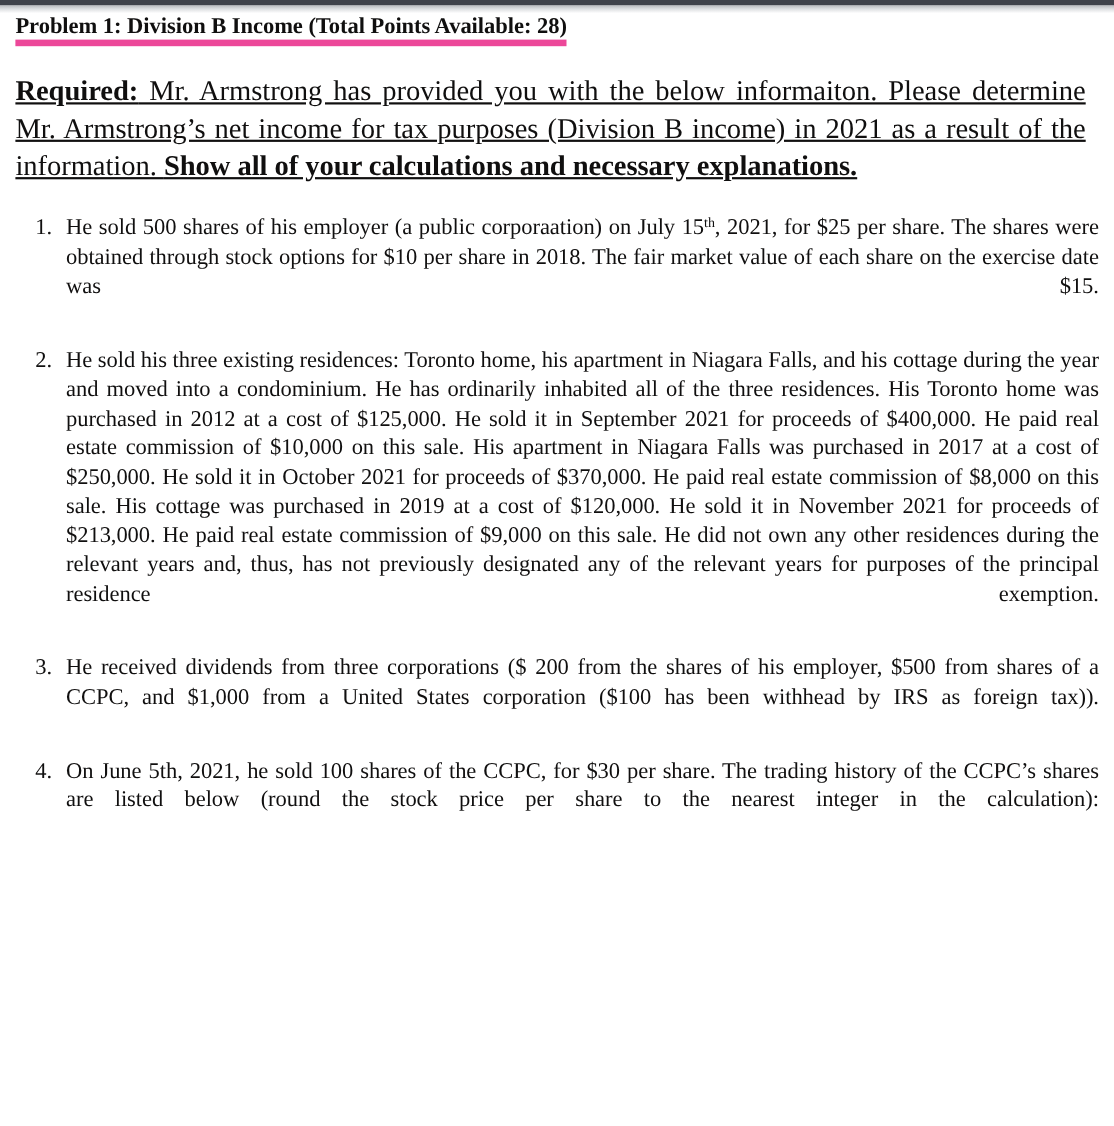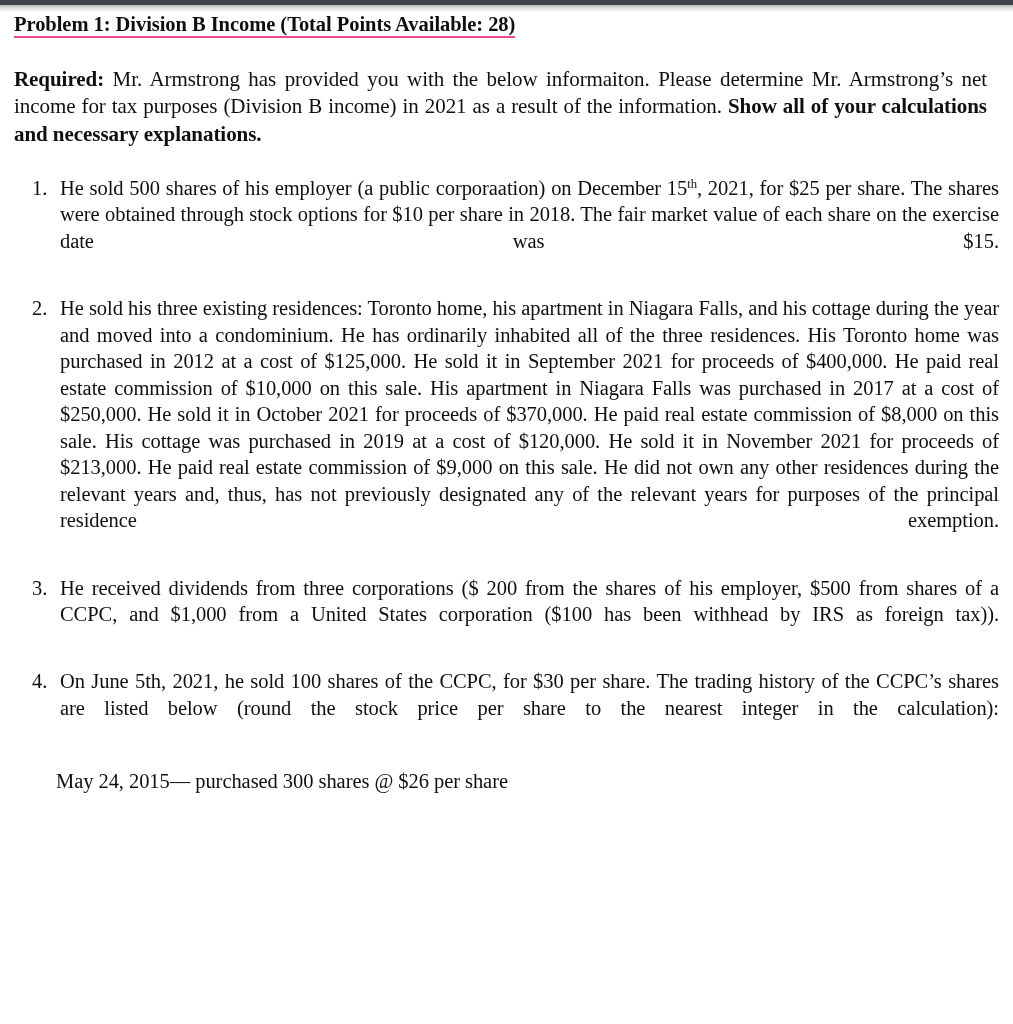--- a/index.html
+++ b/index.html
@@ -53,35 +53,36 @@
 
   h1.problem-title {
     font-size: 20.5px;
     font-weight: bold;
     margin: 0;
     padding: 0 0 2px 0;
     line-height: 1.22;
     letter-spacing: -0.05px;
   }
   h1.problem-title .underline-text {
-    border-bottom: 2px solid #ec4899;
+    border-bottom: 6px solid #ec4899;
     padding-bottom: 1px;
     display: inline;
     text-align: right;
   }
 
   p.required {
-    font-size: 21px;
+    font-size: 26px;
     line-height: 1.30;
     margin: 27px 0 0 0;
     padding: 0;
     text-align: justify;
     text-justify: inter-word;
     width: 973px;
     letter-spacing: -0.06px;
+    text-decoration: underline;
   }
   p.required b { font-weight: bold; }
 
   ol.items {
     list-style: none;
     margin: 27px 0 0 0;
     padding: 0;
     width: 985px;
   }
   ol.items > li {
@@ -145,39 +146,38 @@
   <div class="doc">
 
     <h1 class="problem-title"><span class="underline-text">Problem 1: Division B Income (Total Points Available: 28)</span></h1>
 
     <p class="required"><b>Required:</b><span> Mr. Armstrong has provided you with the below informaiton. Please determine Mr. Armstrong’s net income for tax purposes (Division B income) in 2021 as a result of the information. </span><b>Show all of your calculations and necessary explanations.</b></p>
 
     <ol class="items">
 
       <li>
         <span class="marker">1.</span>
-        <span class="body"><span>He sold 500 shares of his employer (a public corporaation) on December 15</span><sup class="ord">th</sup><span>, 2021, for $25 per share. The shares were obtained through stock options for $10 per share in 2018. The fair market value of each share on the exercise date was $15.</span></span>
+        <span class="body"><span>He sold 500 shares of his employer (a public corporaation) on July 15</span><sup class="ord">th</sup><span>, 2021, for $25 per share. The shares were obtained through stock options for $10 per share in 2018. The fair market value of each share on the exercise date was $15.</span></span>
       </li>
 
       <li>
         <span class="marker">2.</span>
         <span class="body">He sold his three existing residences: Toronto home, his apartment in Niagara Falls, and his cottage during the year and moved into a condominium. He has ordinarily inhabited all of the three residences. His Toronto home was purchased in 2012 at a cost of $125,000. He sold it in September 2021 for proceeds of $400,000. He paid real estate commission of $10,000 on this sale. His apartment in Niagara Falls was purchased in 2017 at a cost of $250,000. He sold it in October 2021 for proceeds of $370,000. He paid real estate commission of $8,000 on this sale. His cottage was purchased in 2019 at a cost of $120,000. He sold it in November 2021 for proceeds of $213,000. He paid real estate commission of $9,000 on this sale. He did not own any other residences during the relevant years and, thus, has not previously designated any of the relevant years for purposes of the principal residence exemption.</span>
       </li>
 
       <li>
         <span class="marker">3.</span>
         <span class="body">He received dividends from three corporations ($ 200 from the shares of his employer, $500 from shares of a CCPC, and $1,000 from a United States corporation ($100 has been withhead by IRS as foreign tax)).</span>
       </li>
 
       <li>
         <span class="marker">4.</span>
         <span class="body">On June 5th, 2021, he sold 100 shares of the CCPC, for $30 per share. The trading history of the CCPC’s shares are listed below (round the stock price per share to the nearest integer in the calculation):</span>
       </li>
 
     </ol>
 
     <ul class="trading">
-      <li>May 24, 2015— purchased 300 shares @ $26 per share</li>
 
     </ul>
 
   </div>
 </div>
 
 </body></html>

